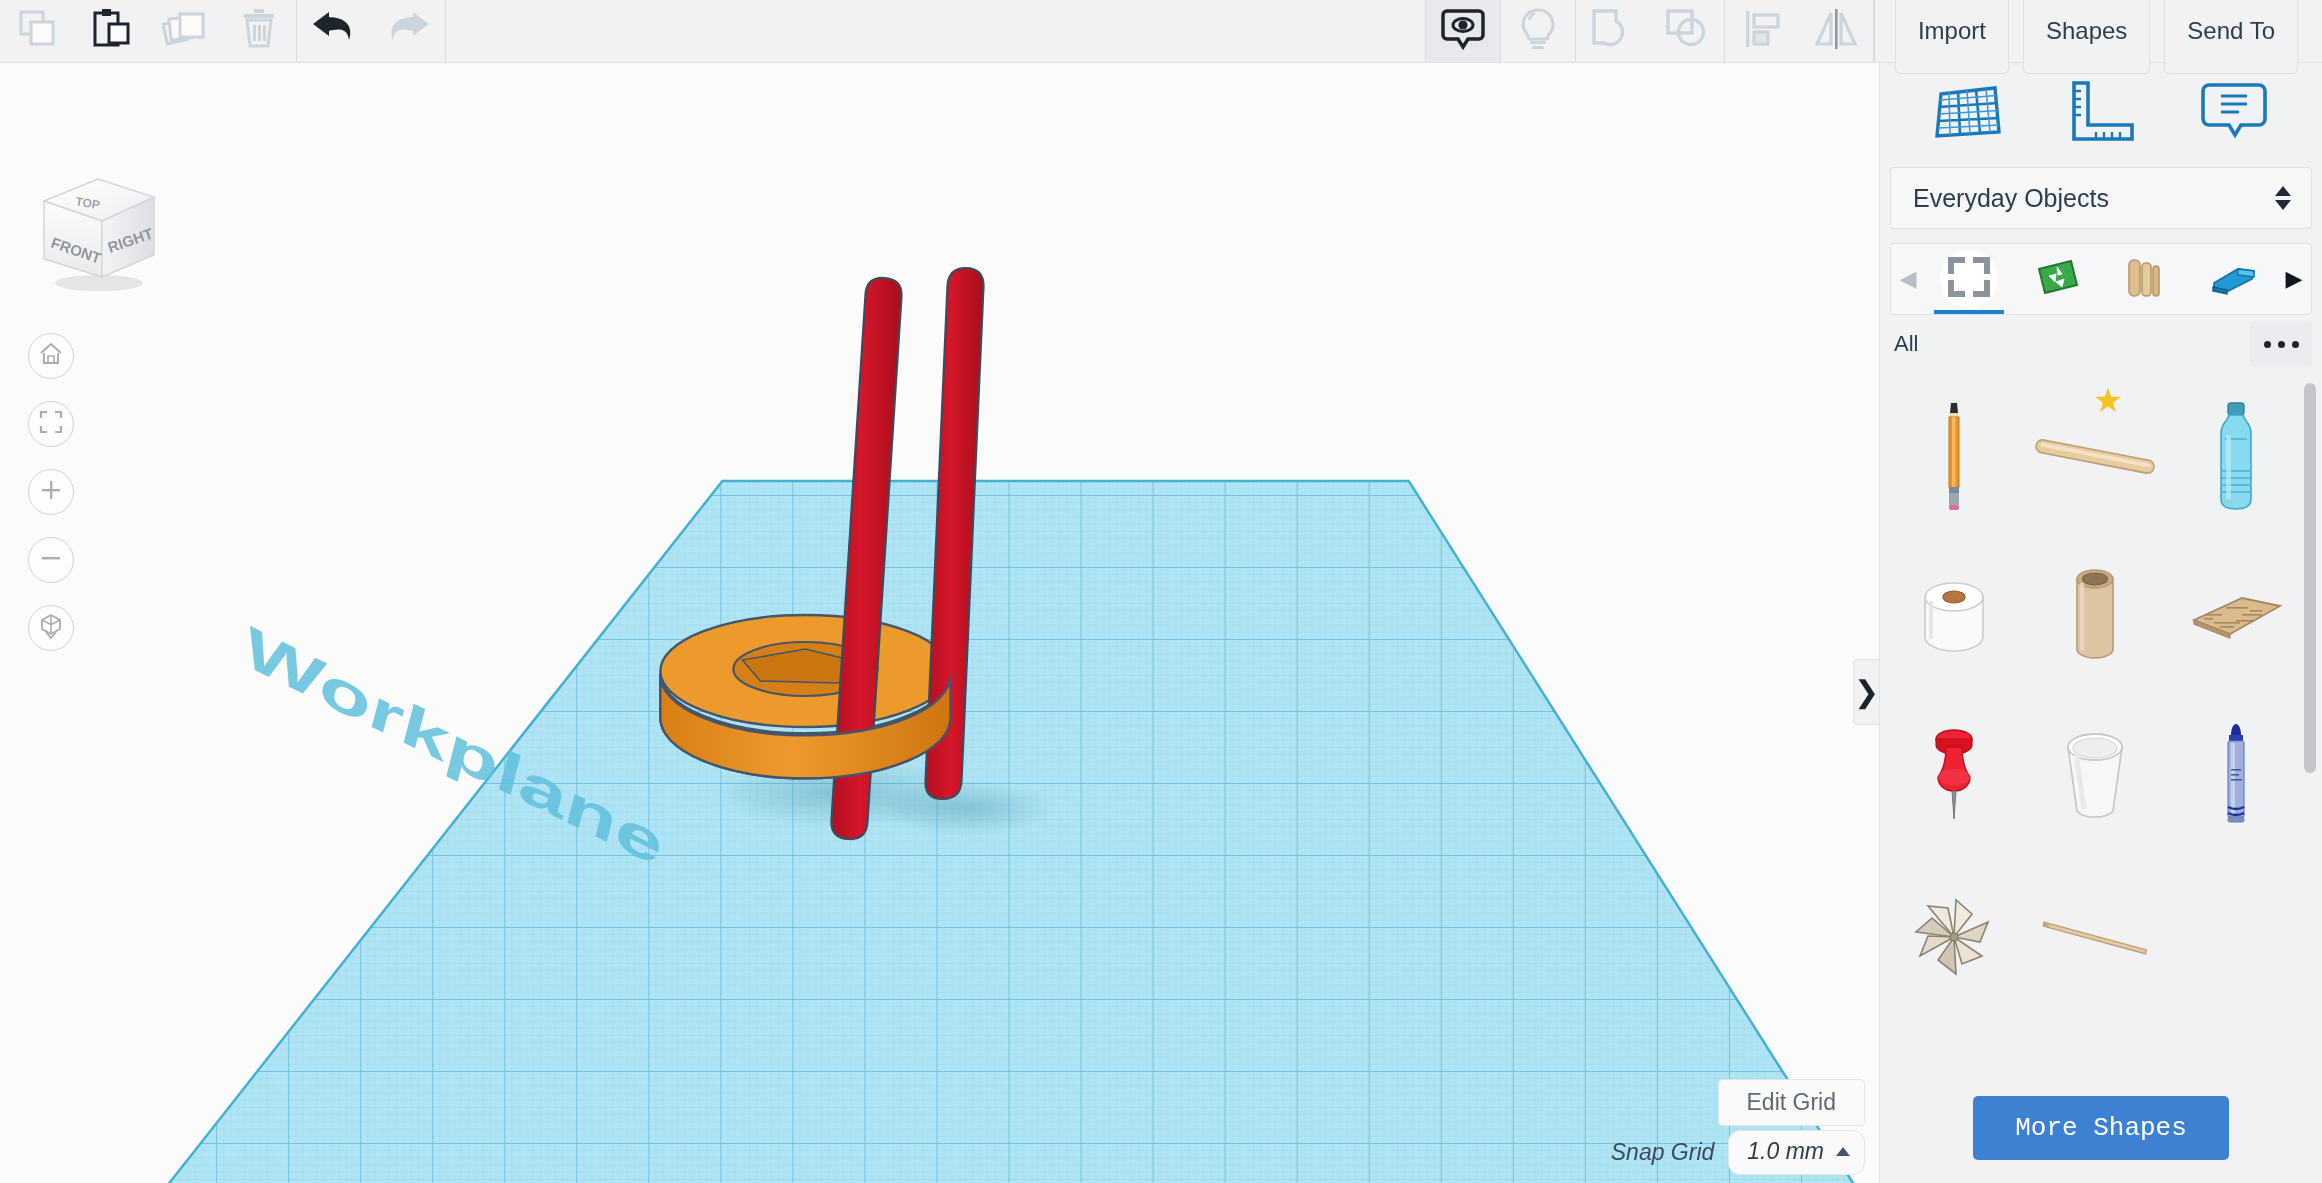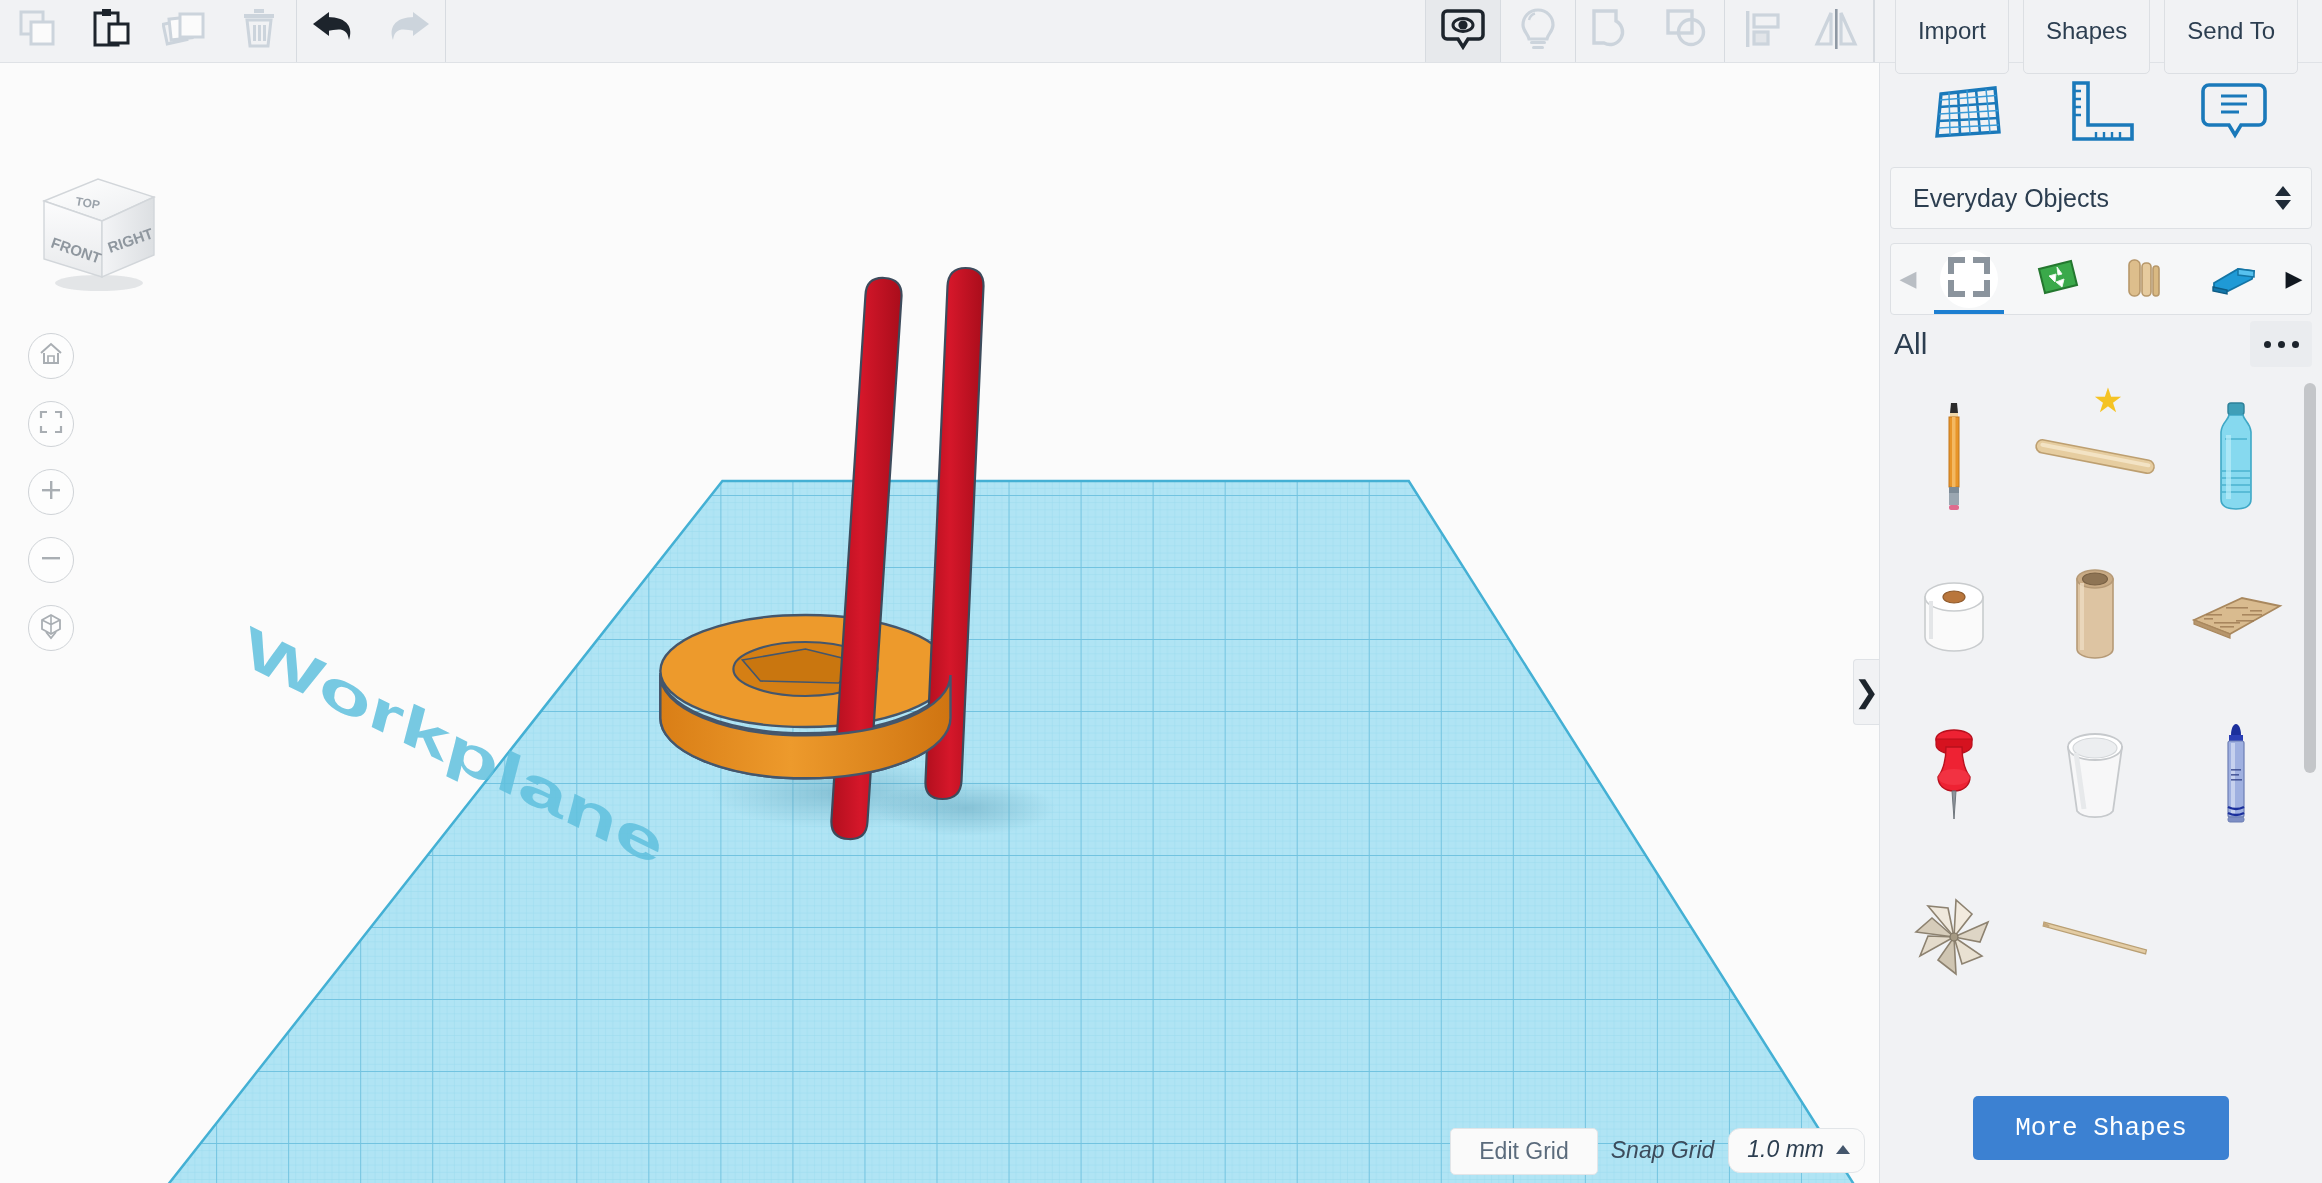--- a/index.html
+++ b/index.html
@@ -58,21 +58,21 @@
   .nav-stack { position: absolute; left: 28px; top: 270px; display: flex; flex-direction: column; gap: 22px; }
   .nav-btn {
     width: 46px; height: 46px; border-radius: 50%;
     border: 1px solid #cfd3d7; background: rgba(255,255,255,0.55);
     display: flex; align-items: center; justify-content: center; cursor: pointer;
   }
 
   
   .vp-bottom {
     position: absolute; right: 14px; bottom: 8px;
-    display: flex; flex-direction: row; align-items: flex-start; gap: 13px;
+    display: flex; flex-direction: column; align-items: flex-end; gap: 4px;
   }
   .edit-grid-btn {
     font-family: "Liberation Sans", sans-serif; font-size: 23px;
     color: #5b6b7c; background: #fafafa;
     border: 1px solid #e2e5e8; border-radius: 5px;
     padding: 9px 28px; cursor: pointer;
   }
   .snap-row { display: flex; align-items: center; gap: 14px; font-style: italic; }
   .snap-label { font-size: 23px; color: #3c4b5b; }
   .snap-select {
@@ -152,21 +152,21 @@
     position: absolute; width: 58px; height: 58px; border-radius: 50%;
     background: #ffffff; z-index: 0;
   }
   .cat-item svg, .cat-item .emoji { position: relative; z-index: 1; }
 
   .gallery-head {
     height: 58px; min-height: 58px;
     display: flex; align-items: center; justify-content: space-between;
     padding: 0 10px 0 14px;
   }
-  .gallery-title { font-size: 30px; color: #2c3e50; }
+  .gallery-title { font-size: 22px; color: #2c3e50; }
   .dots-btn {
     width: 62px; height: 46px; border-radius: 4px; background: #eaecef;
     display: flex; align-items: center; justify-content: center; gap: 7px; cursor: pointer;
   }
   .dots-btn i { width: 7px; height: 7px; border-radius: 50%; background: #1d242c; display: block; }
 
   .gallery {
     flex: 1 1 auto; min-height: 0;
     background: #f1f2f4;
     position: relative;

